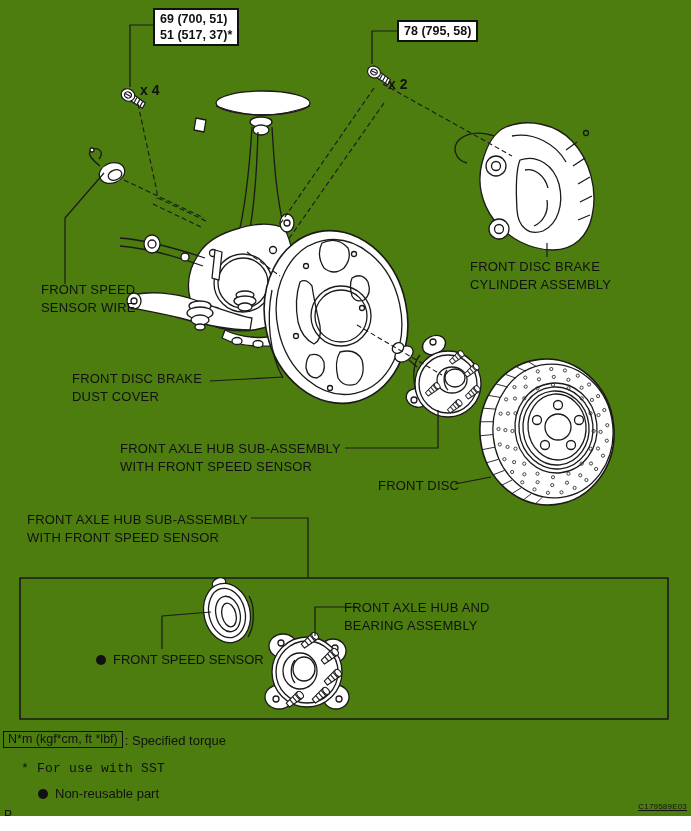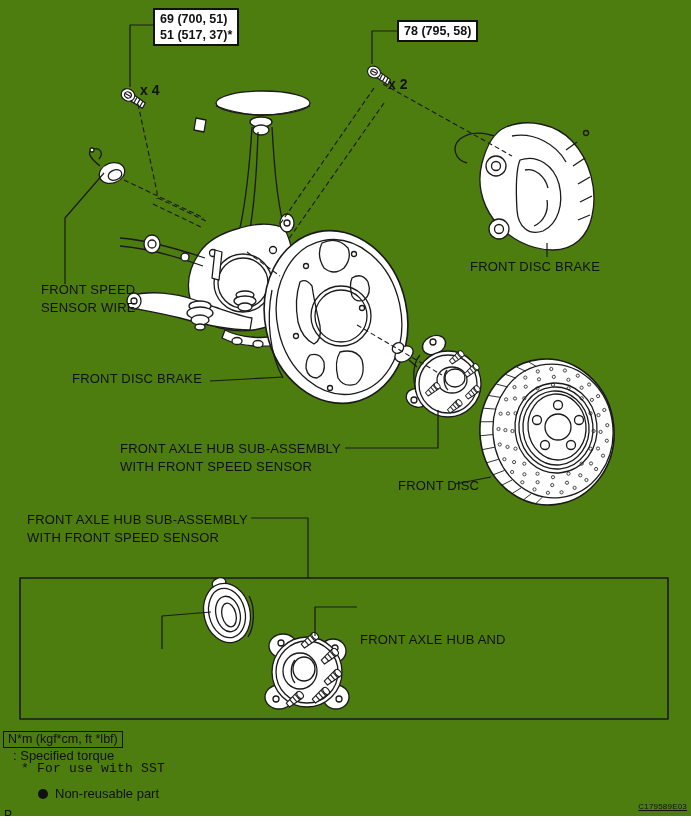--- a/index.html
+++ b/index.html
@@ -5,21 +5,21 @@
   html,body{margin:0;padding:0;background:#fff;}
   .page{position:relative;width:691px;height:816px;background:#4d7c0f;overflow:hidden;
         font-family:"Liberation Sans", sans-serif;color:#111;}
   svg{position:absolute;left:0;top:0;}
   .lbl{position:absolute;font-size:13px;line-height:18px;letter-spacing:.2px;white-space:nowrap;}
   .torque-box{position:absolute;border:2px solid #111;background:#fff;
               font-size:12.5px;font-weight:bold;line-height:16px;padding:1px 5px;white-space:nowrap;}
   .count{position:absolute;font-size:14px;font-weight:bold;white-space:nowrap;}
   .bullet-row{position:absolute;display:flex;align-items:center;gap:7px;font-size:13px;white-space:nowrap;}
   .dot{display:inline-block;width:10px;height:10px;border-radius:50%;background:#111;flex:0 0 auto;}
-  .legend-row{position:absolute;display:flex;align-items:flex-start;font-size:13px;white-space:nowrap;flex-direction:column;}
+  .legend-row{position:absolute;display:flex;align-items:flex-end;font-size:13px;white-space:nowrap;}
   .unit-box{border:1.5px solid #111;padding:0 4px;line-height:15px;font-size:12.5px;}
   .fig-code{position:absolute;font-size:8px;letter-spacing:.2px;}
   .pmark{position:absolute;font-size:12px;}
 </style>
 </head>
 <body>
 
 <div class="page">
 
 <svg width="691" height="831" viewBox="0 0 691 831" stroke="#1a1a1a" fill="none" stroke-width="1.3" stroke-linejoin="round">
@@ -390,46 +390,53 @@
   </div>
   <div class="count" style="left:388px;top:76px;">x 2</div>
 
   <div class="lbl" style="left:9px;top:281px;margin-left:32px;">
     <div>FRONT SPEED</div>
     <div>SENSOR WIRE</div>
   </div>
 
   <div class="lbl" style="left:470px;top:258px;">
     <div>FRONT DISC BRAKE</div>
+    <div>CYLINDER ASSEMBLY</div>
   </div>
 
   <div class="lbl" style="left:72px;top:370px;">
     <div>FRONT DISC BRAKE</div>
+    <div>DUST COVER</div>
   </div>
 
   <div class="lbl" style="left:120px;top:440px;">
     <div>FRONT AXLE HUB SUB-ASSEMBLY</div>
     <div>WITH FRONT SPEED SENSOR</div>
   </div>
 
-  <div class="lbl" style="left:398px;top:477px;">FRONT DISC</div>
+  <div class="lbl" style="left:378px;top:477px;">FRONT DISC</div>
 
   <div class="lbl" style="left:27px;top:511px;">
     <div>FRONT AXLE HUB SUB-ASSEMBLY</div>
     <div>WITH FRONT SPEED SENSOR</div>
   </div>
 
-
-  <div class="lbl" style="left:360px;top:599px;margin-top:32px;">
+  <div class="bullet-row" style="left:96px;top:652px;">
+    <span class="dot"></span>
+    <span>FRONT SPEED SENSOR</span>
+  </div>
+
+  <div class="lbl" style="left:344px;top:599px;">
     <div>FRONT AXLE HUB AND</div>
+    <div>BEARING ASSEMBLY</div>
   </div>
 
   <div class="legend-row" style="left:3px;top:731px;">
     <span class="unit-box">N*m (kgf*cm, ft *lbf)</span>
-    <span style="margin-left:10px;">: Specified torque</span>
+    <span style="margin-left:2px;">: Specified torque</span>
   </div>
 
   <div class="lbl" style="left:21px;top:760px;font-family:Liberation Mono, monospace;">* For use with SST</div>
 
   <div class="bullet-row" style="left:38px;top:786px;">
     <span class="dot"></span>
     <span>Non-reusable part</span>
   </div>
 
   <div class="pmark" style="left:4px;top:808px;">P</div>

